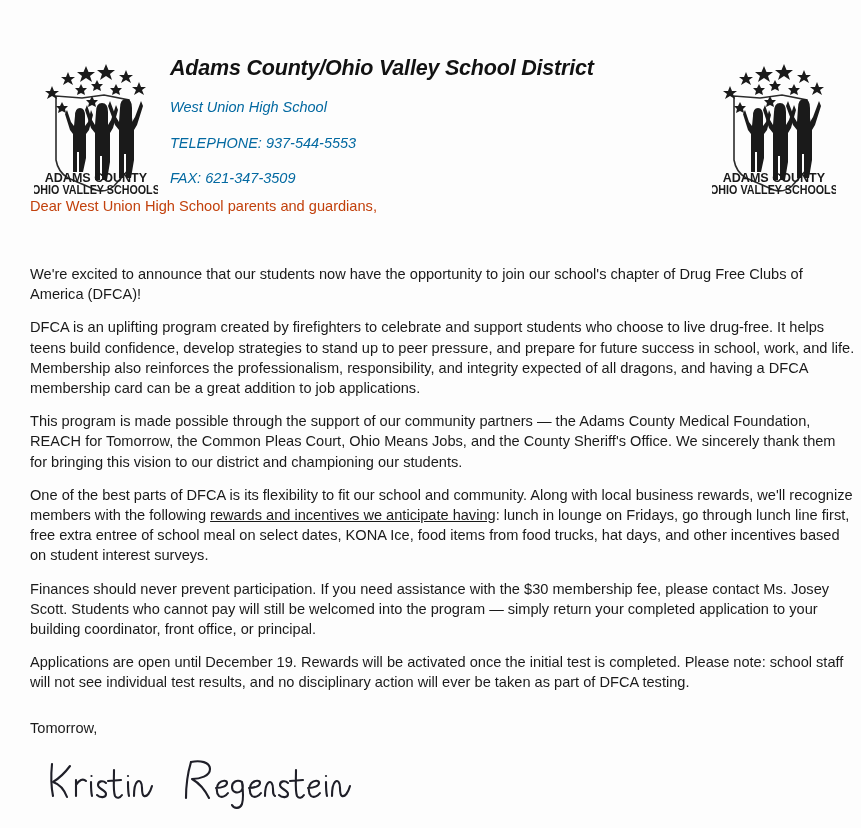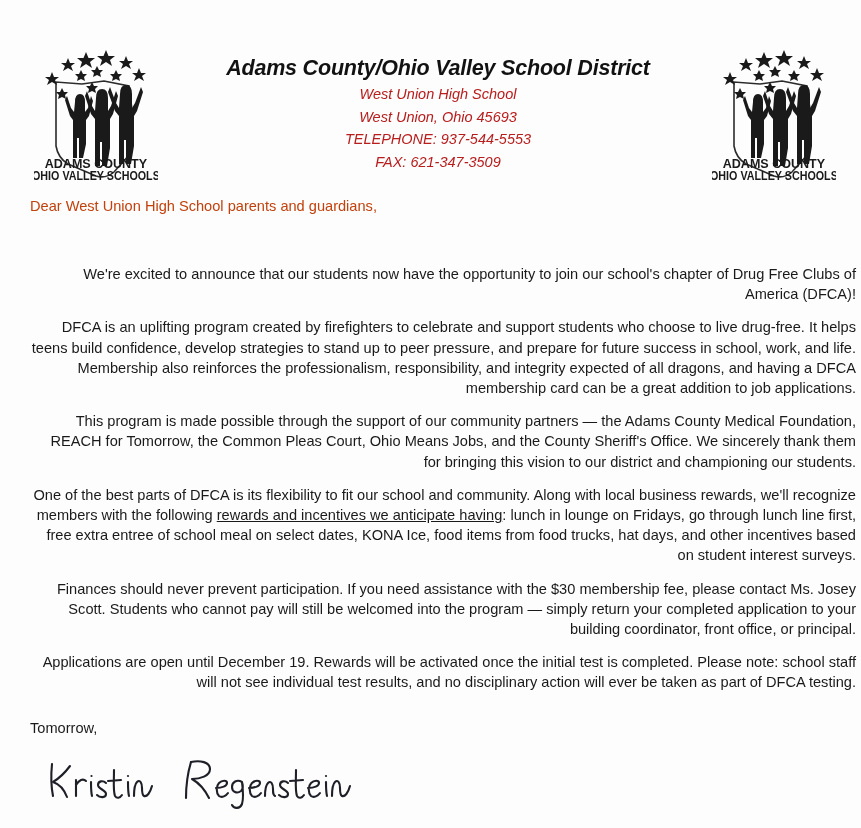--- a/index.html
+++ b/index.html
@@ -19,68 +19,67 @@
     overflow: hidden;
   }
 
   
   .letterhead {
     position: relative;
     height: 185px;
   }
   .logo {
     position: absolute;
-    top: 46px;
+    top: 60px;
     width: 124px;
     height: 136px;
   }
   .logo.left  { left: 34px; }
   .logo.right { left: 712px; }
   .logo svg { display: block; width: 100%; height: 100%; }
 
   .masthead {
     position: absolute;
-    left: 178px;
+    left: 170px;
     top: 56px;
     width: 520px;
-    text-align: center;
   }
   .district-name {
     font-size: 21.5px;
     font-weight: bold;
     font-style: italic;
     letter-spacing: -0.2px;
     color: #121212;
     white-space: nowrap;
   }
   .school-line {
     font-size: 14.5px;
     font-style: italic;
-    color: #b91c1c;
-    margin-top: 5px;
+    color: #0369a1;
+    margin-top: 18px;
     line-height: 17.5px;
   }
 
   
   .letter-body {
     position: absolute;
     left: 30px;
     top: 196px;
     width: 826px;
   }
   .salutation {
     font-size: 14.6px;
     line-height: 20px;
     color: #c2410c;
   }
   .para {
     font-size: 14.6px;
     line-height: 20.2px;
     color: #1a1a1a;
-    text-align: right;
+    text-align: left;
     margin: 0;
   }
   .gap-intro { height: 48px; }
   .gap-para  { height: 13px; }
   .gap-small { height: 12px; }
   .underlined { text-decoration: underline; }
 
   .closing { font-size: 14.6px; line-height: 20px; }
 
   
@@ -155,21 +154,20 @@
           <path d="M74 46 L76 41 L82 57 L85 62 L86 48 Q86 39 92 39 Q98 39 98 48 L98 62 L101 57 L107 41 L109 46 L103 65 L100 70 L100 100 L97 118 L92 118 L92 94 L90 94 L90 118 L85 118 L85 70 L81 65 Z"></path>
         </g>
         <text x="62" y="122" text-anchor="middle" font-family="Liberation Sans, sans-serif" font-size="13.5" font-weight="bold" fill="#1a1a1a" transform="scale(0.93 1) translate(4.6 0)">ADAMS COUNTY</text>
         <text x="62" y="134" text-anchor="middle" font-family="Liberation Sans, sans-serif" font-size="12.5" font-weight="bold" fill="#1a1a1a" transform="scale(0.86 1) translate(10 0)">OHIO VALLEY SCHOOLS</text>
       </svg>
     </div>
 
     <div class="masthead">
       <div class="district-name">Adams County/Ohio Valley School District</div>
       <div class="school-line">West Union High School</div>
-      <div class="school-line">West Union, Ohio 45693</div>
       <div class="school-line">TELEPHONE: 937-544-5553</div>
       <div class="school-line">FAX: 621-347-3509</div>
     </div>
   </div>
 
   <div class="letter-body">
 
     <div class="salutation">Dear West Union High School parents and guardians,</div>
 
     <div class="gap-intro"></div>

